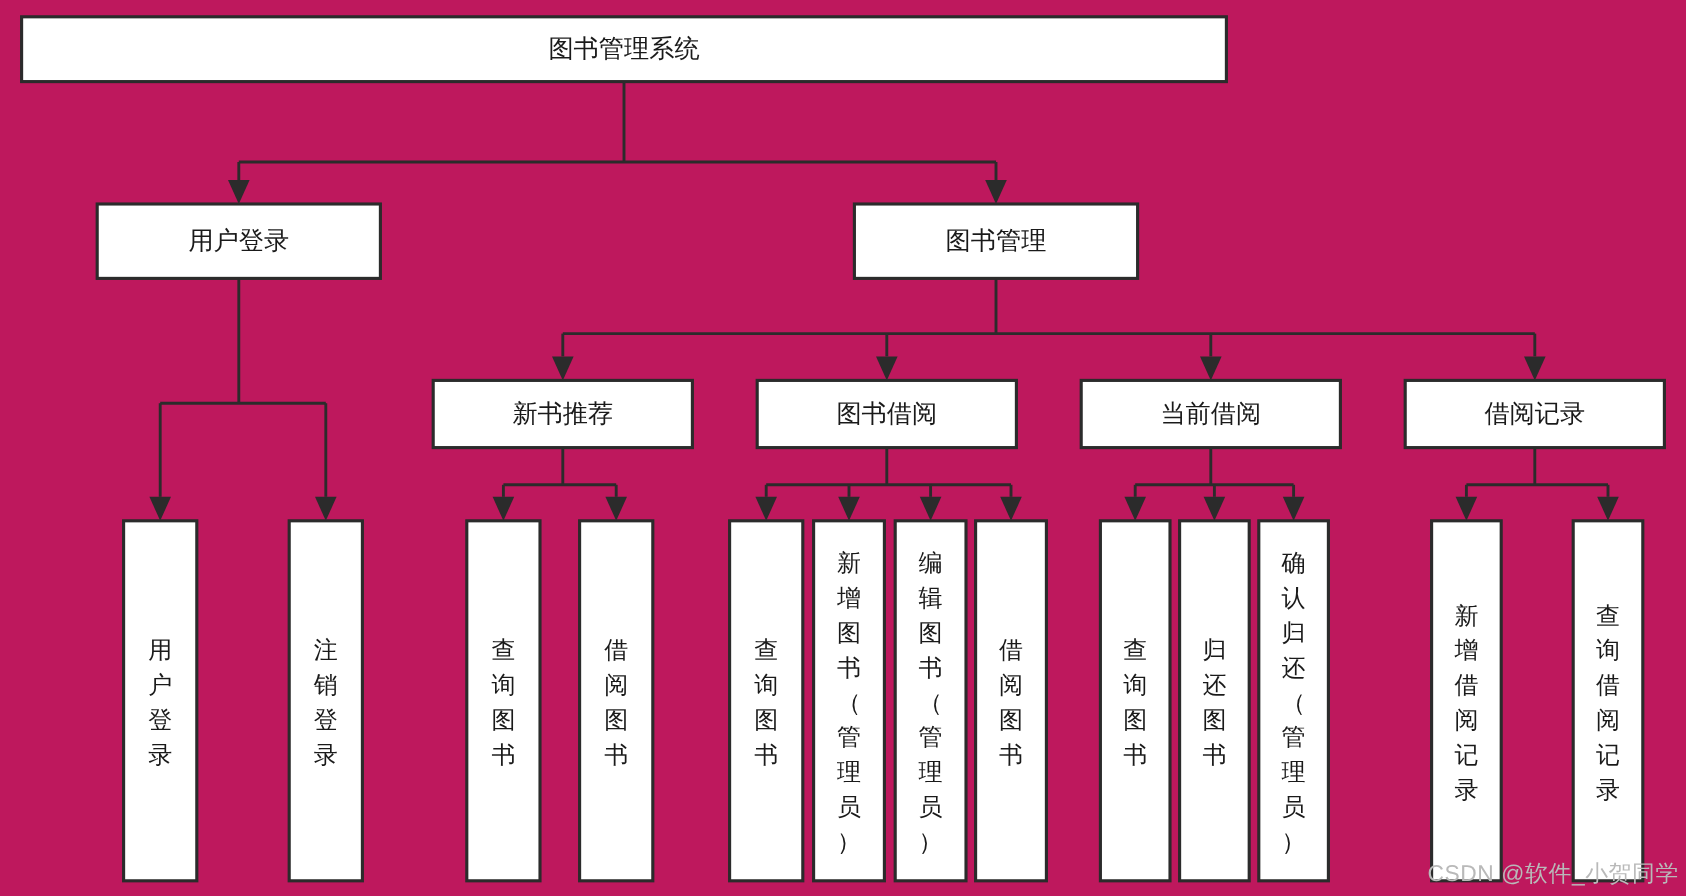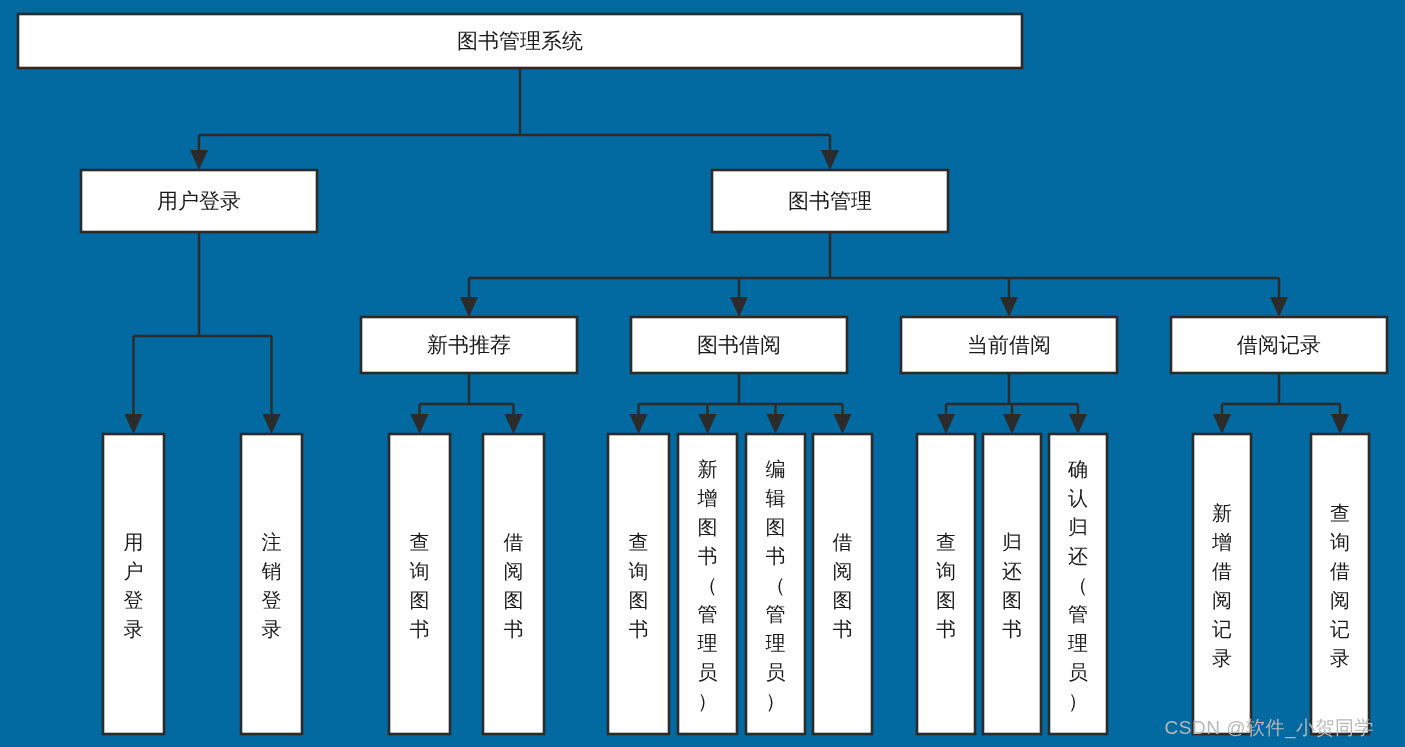--- a/index.html
+++ b/index.html
@@ -8,21 +8,21 @@
     padding: 0;
     background: #ffffff;
   }
   body {
     font-family: "Liberation Sans", "DejaVu Sans", sans-serif;
   }
   #diagram-root {
     position: relative;
     width: 1405px;
     height: 747px;
-    background: #0369a1;
+    background: #be185d;
     overflow: hidden;
   }
   svg#flow-svg {
     position: absolute;
     left: 0;
     top: 0;
     width: 1405px;
     height: 747px;
     display: block;
   }
@@ -49,21 +49,21 @@
     stroke-width: 2.4;
     fill: none;
     stroke-linecap: butt;
   }
   .arrow-head {
     fill: #2b2b2b;
     stroke: none;
   }
   .watermark {
     position: absolute;
-    right: 31px;
+    right: 6px;
     bottom: 6px;
     font-family: "Liberation Sans", "DejaVu Sans", sans-serif;
     font-size: 19px;
     color: #b9b9b9;
     white-space: nowrap;
     letter-spacing: 0.5px;
     user-select: none;
   }
 </style>
 </head>

